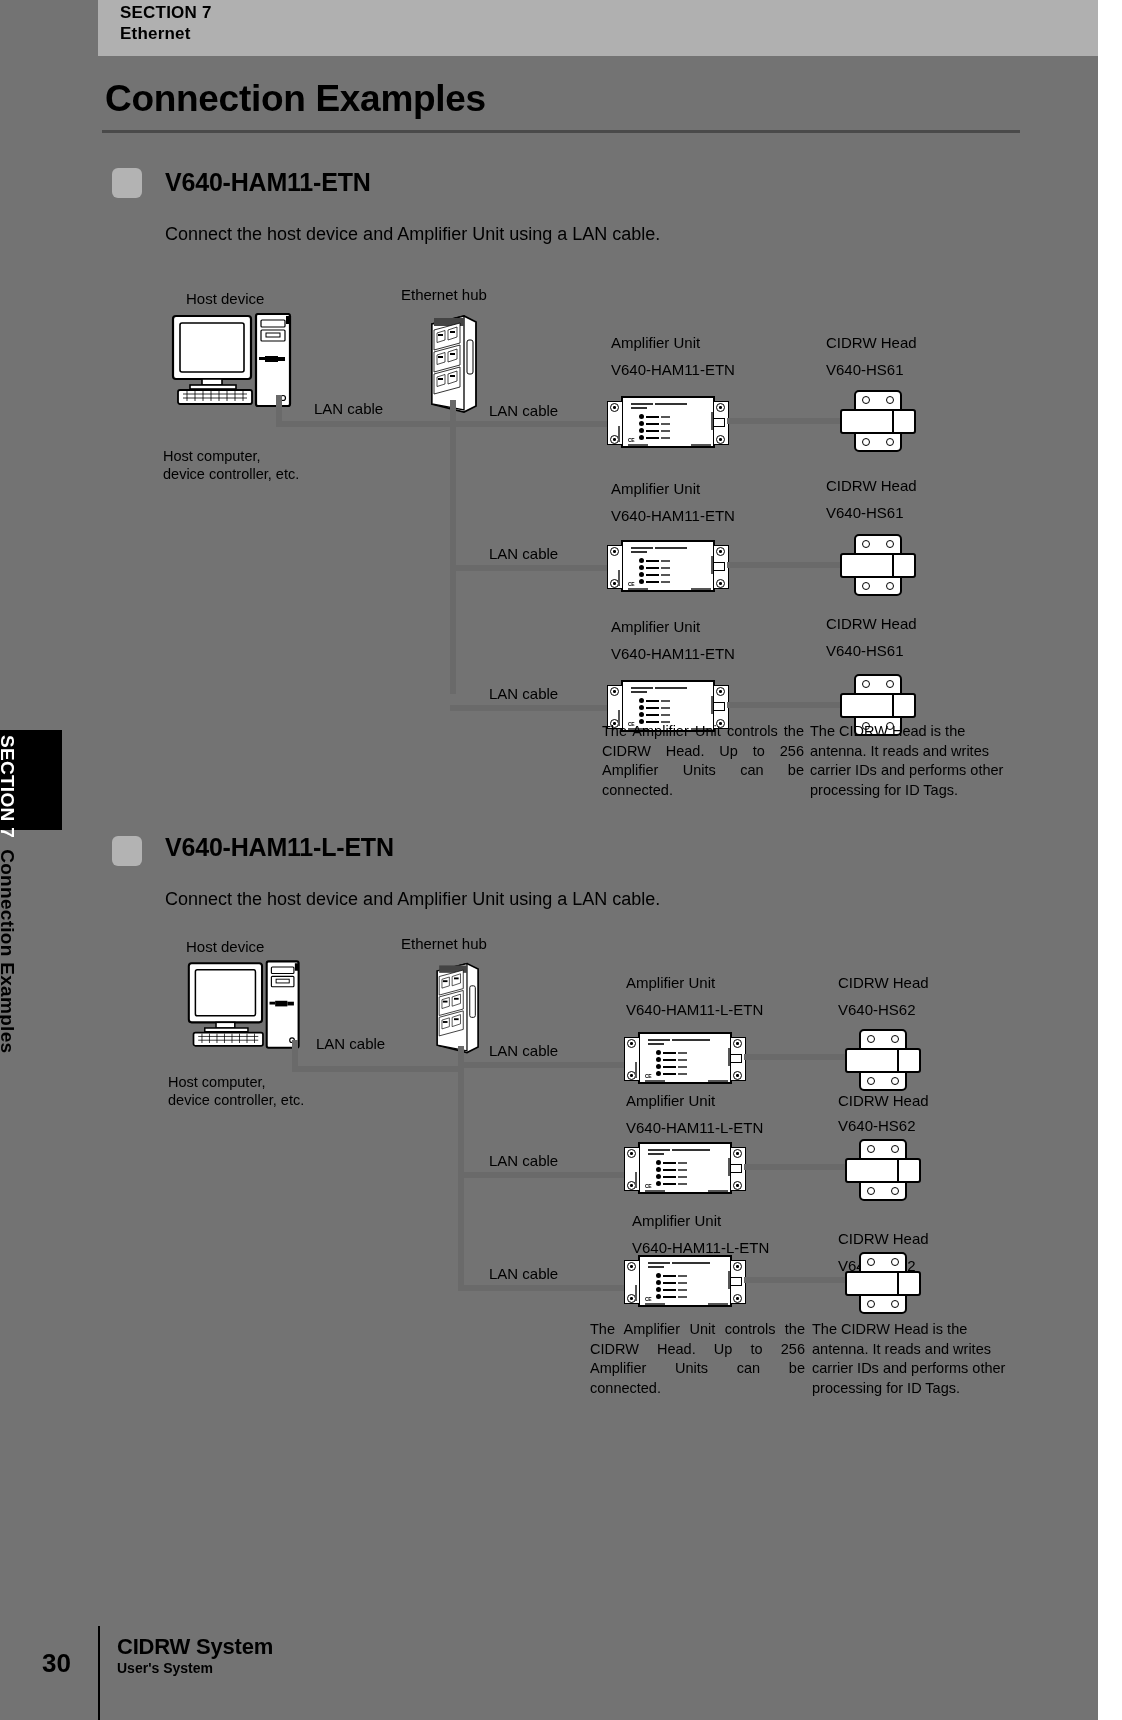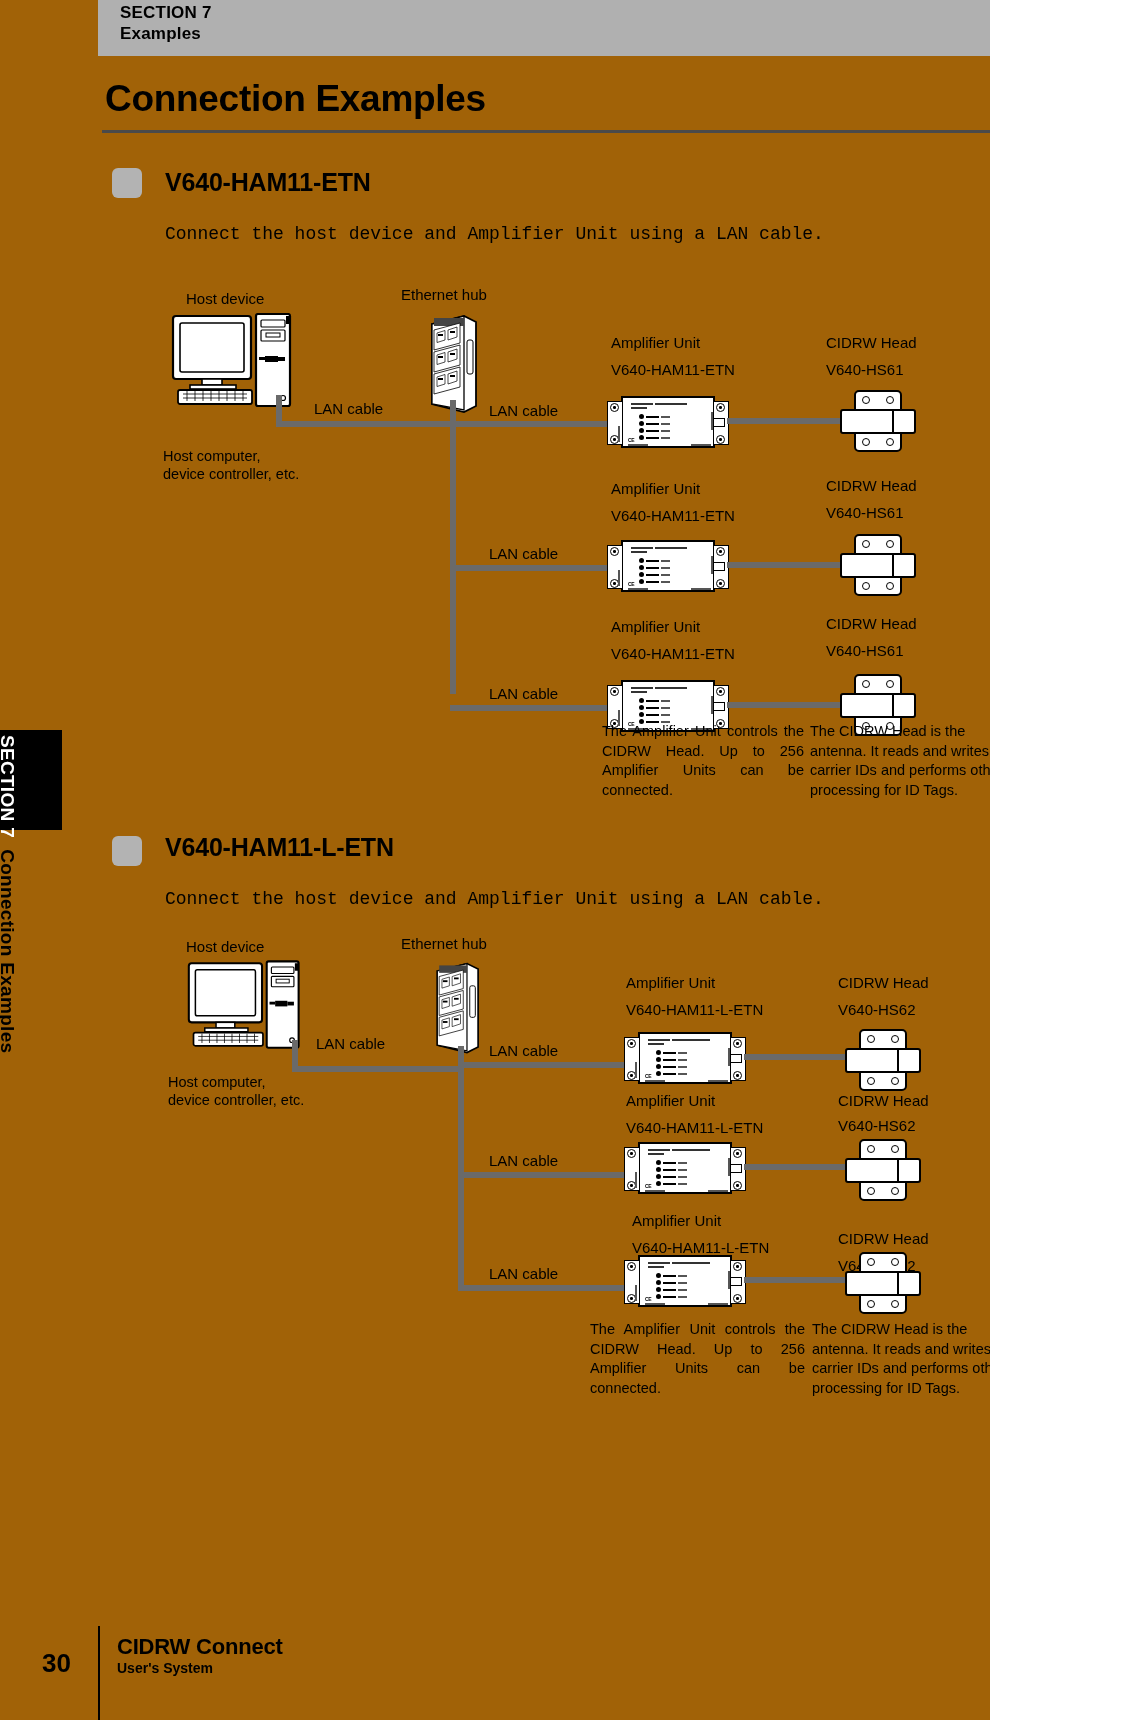--- a/index.html
+++ b/index.html
@@ -6,24 +6,24 @@
     margin: 0;
     padding: 0;
     background: #ffffff;
   }
   body {
     font-family: "Liberation Sans", sans-serif;
     color: #000;
   }
   #page {
     position: relative;
-    width: 990px;
+    width: 1098px;
     height: 1720px;
     overflow: hidden;
-    background: #a16207;
+    background: #737373;
   }
 
   
   .header-band {
     position: absolute;
     left: 98px;
     top: 0;
     width: 1024px;
     height: 56px;
     background: #b0b0b0;
@@ -100,21 +100,20 @@
   }
   .sect-title {
     position: absolute;
     font-size: 25px;
     font-weight: bold;
     letter-spacing: -0.2px;
   }
   .sect-desc {
     position: absolute;
     font-size: 18px;
-    font-family: Liberation Mono, monospace;
   }
 
   
   .dlabel {
     position: absolute;
     font-size: 15px;
     line-height: 21px;
     white-space: nowrap;
   }
   .dlabel.small { font-size: 14.5px; }
@@ -322,21 +321,21 @@
     font-weight: bold;
   }
 </style>
 </head>
 <body>
 
 <div id="page">
 
   <div class="header-band">
     <div class="sec-line1">SECTION 7</div>
-    <div class="sec-line2">Examples</div>
+    <div class="sec-line2">Ethernet</div>
   </div>
 
   <div class="vtab"></div>
   <div class="vtab-text">
     <span class="white">SECTION 7</span><span class="black">&nbsp; </span><span class="black">Connection Examples</span>
   </div>
 
   <div class="page-title">Connection Examples</div>
   <div class="title-rule"></div>
 
@@ -849,16 +848,16 @@
     <div class="head-hole" style="left:46px; top:6px;"></div>
     <div class="head-hole" style="left:22px; top:48px;"></div>
     <div class="head-hole" style="left:46px; top:48px;"></div>
   </div>
 
   <div class="caption just" style="left:590px; top:1320px; width:215px;">The Amplifier Unit controls the CIDRW Head. Up to 256 Amplifier Units can be connected.</div>
   <div class="caption" style="left:812px; top:1320px; width:212px;">The CIDRW Head is the antenna. It reads and writes carrier IDs and performs other processing for ID Tags.</div>
 
   <div class="footer-rule"></div>
   <div class="footer-pageno">30</div>
-  <div class="footer-title">CIDRW Connect</div>
+  <div class="footer-title">CIDRW System</div>
   <div class="footer-sub">User's System</div>
 
 </div>
 
 </body></html>

